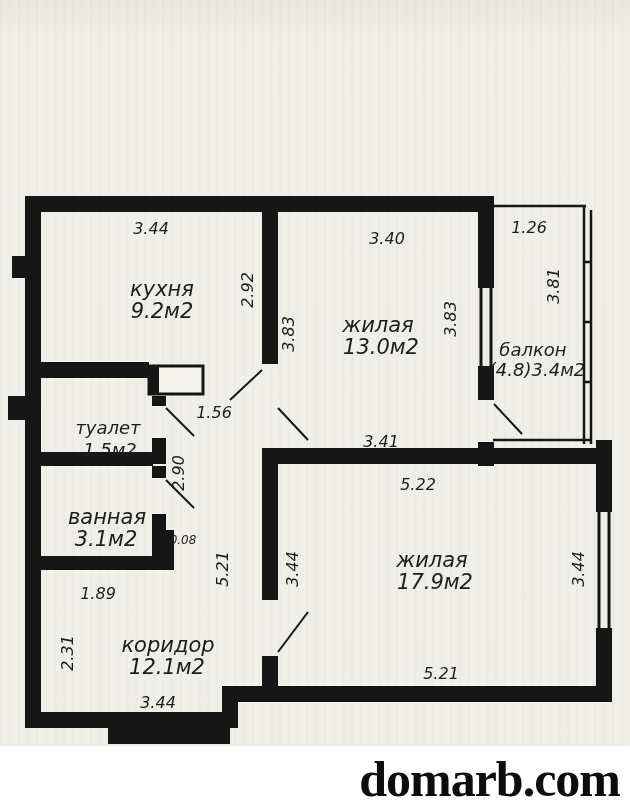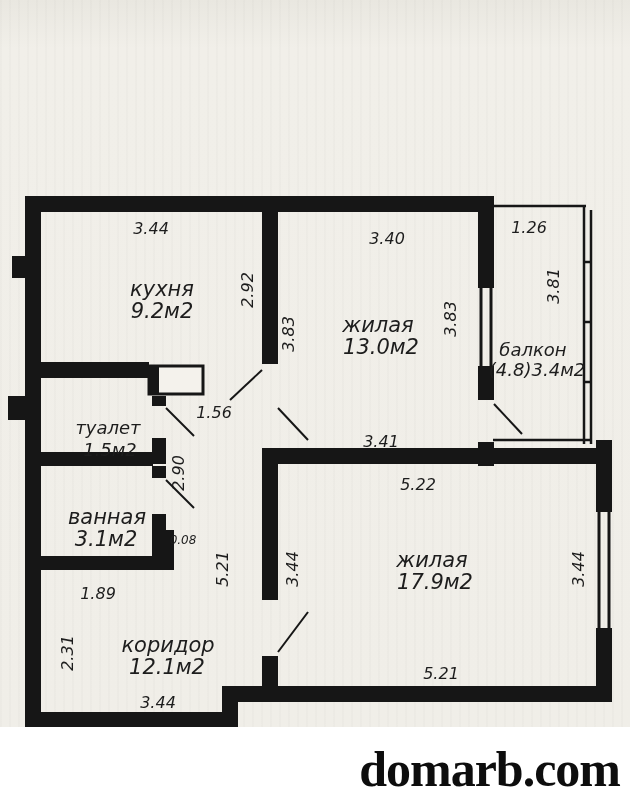--- a/index.html
+++ b/index.html
@@ -19,21 +19,21 @@
   .thin{stroke:#161616;stroke-width:2.5;fill:none;}
   .door{stroke:#161616;stroke-width:2;fill:none;}
   .win{stroke:#161616;stroke-width:3;fill:none;}
   .shaft{fill:#f4f2ec;stroke:#161616;stroke-width:3;}
   text{fill:#1d1d1d;}
   .dim{font-size:16px;font-style:italic;font-family:"DejaVu Sans",sans-serif;}
   .dim-small{font-size:12px;font-style:italic;}
   .room{font-size:21px;font-style:italic;font-family:"DejaVu Sans",sans-serif;}
   .room-small{font-size:18px;font-style:italic;}
   .watermark-bar{
-    position:absolute;left:0;bottom:0;width:630px;height:84px;
+    position:absolute;left:0;bottom:0;width:630px;height:65px;
     background:#ffffff;
     display:flex;align-items:center;justify-content:flex-end;
     padding-right:10px;box-sizing:border-box;
   }
   .watermark-text{
     font-family:"Liberation Serif",serif;font-weight:bold;
     font-size:50px;color:#0d0d0d;letter-spacing:-1px;line-height:1;
   }
 </style>
 </head>

